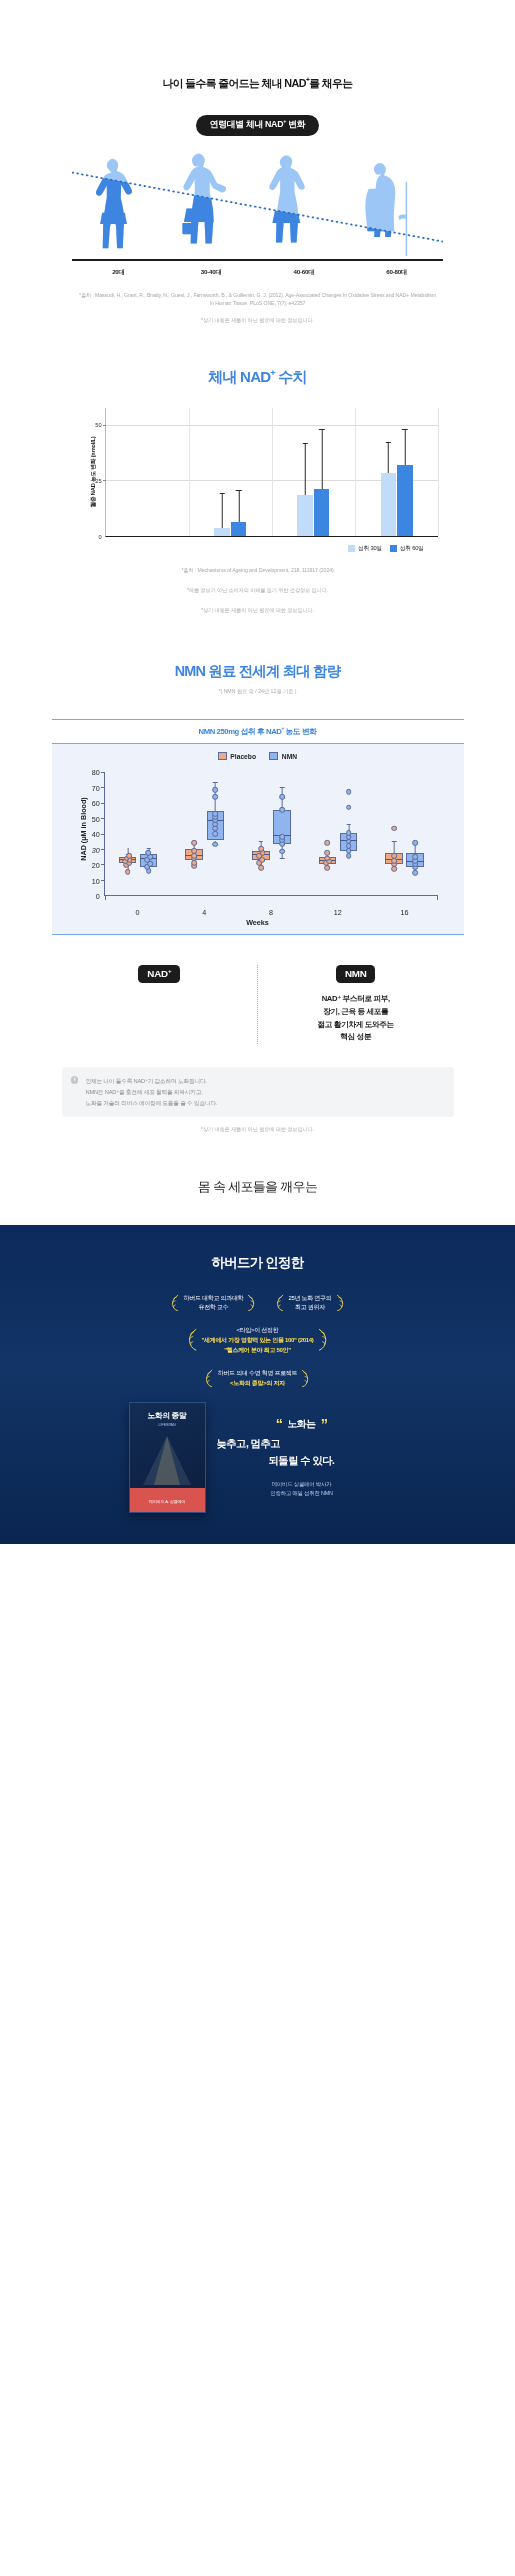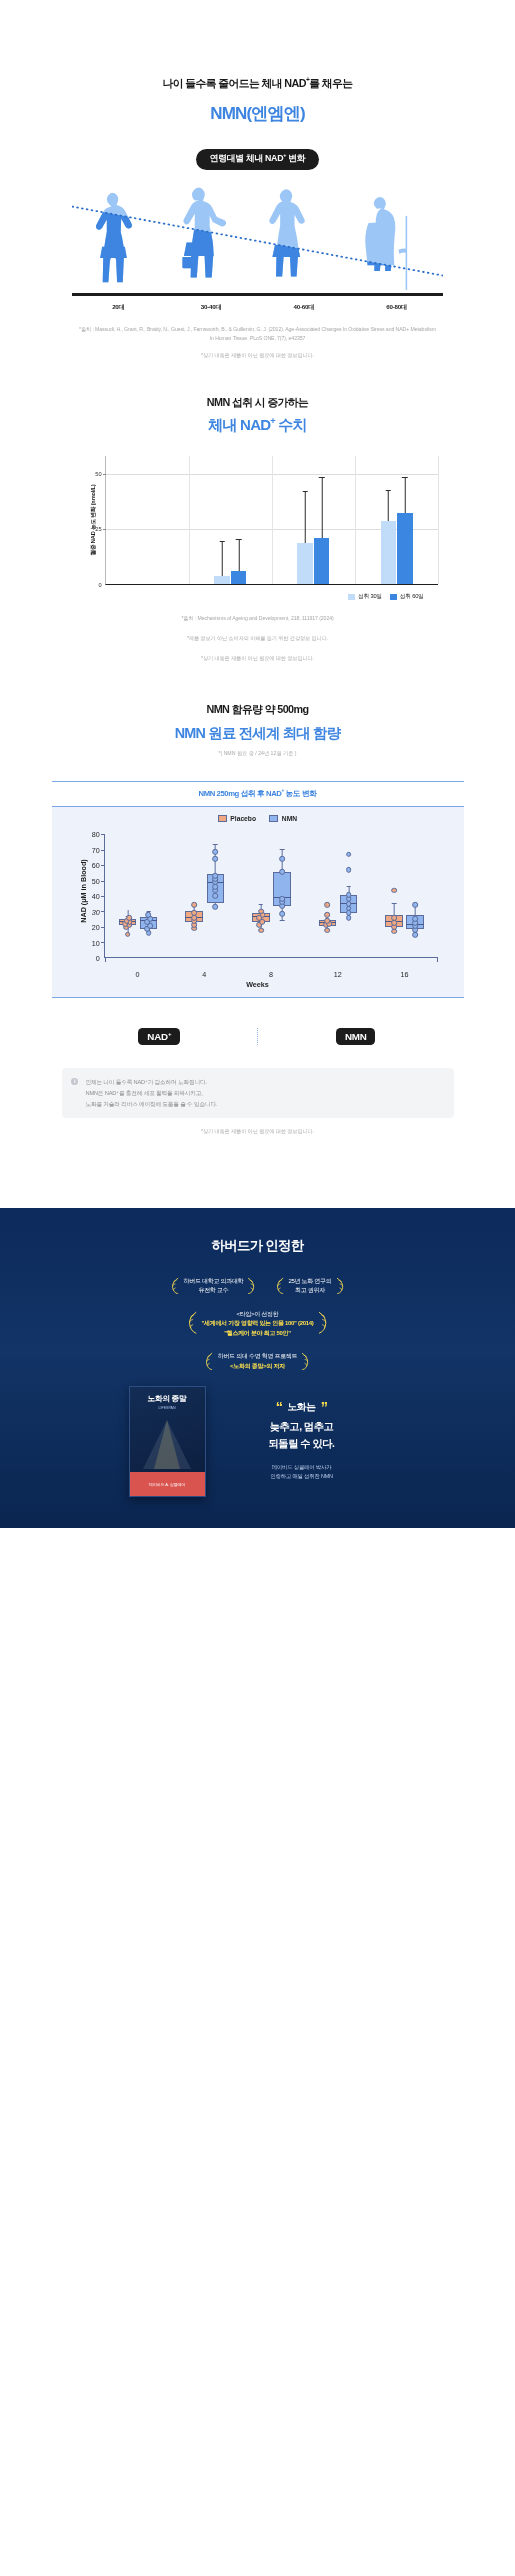--- a/index.html
+++ b/index.html
@@ -307,36 +307,35 @@
     position: absolute; bottom: 8.2px; left: 0; right: 0; text-align: center;
     font-size: 4.1px; color: #fff; letter-spacing: -0.2px;
   }
   .quote-block { width: 170px; }
   .quote-block .qmark { font-size: 14.4px; color: #ffe04d; font-weight: bold; line-height: 0.6; }
   .quote-block .q1 {
     font-size: 9.8px; font-weight: bold; letter-spacing: -0.5px;
     display: flex; align-items: center; gap: 5.2px; justify-content: center;
   }
   .quote-block .q2 {
-    margin-top: 6.2px; font-size: 10.3px; font-weight: bold; letter-spacing: -0.5px; text-align: center;
+    margin-top: 6.2px; font-size: 10.3px; font-weight: bold; letter-spacing: -0.5px; 
   }
   .quote-block .q3 { margin-top: 3.1px; font-size: 10.3px; font-weight: bold; letter-spacing: -0.5px; text-align: center; }
   .quote-block .qfoot {
     margin-top: 11.3px; font-size: 5.4px; color: #b9cbe8; text-align: center; line-height: 1.7;
     letter-spacing: -0.2px;
   }
 </style>
 </head>
 <body>
 
 <div class="section" id="hero">
   <div class="center line1">
     <span>나이 들수록 줄어드는 체내 NAD</span><sup class="plus">+</sup><span>를 채우는</span>
   </div>
-  <div class="center line2">NMN(엔엠엔)</div>
 </div>
 
 <div class="section" id="sil-chart">
   <div class="center">
     <span class="pill"><span>연령대별 체내 NAD</span><sup class="plus">+</sup><span> 변화</span></span>
   </div>
 
   <div class="sil-wrap">
     <svg width="371" height="108" viewBox="0 0 720 210">
       <defs>
@@ -395,21 +394,20 @@
     <div>30-40대</div>
     <div>40-60대</div>
     <div>60-80대</div>
   </div>
 
   <div class="footnote" style="width:361px;margin-left:auto;margin-right:auto;">*출처 : Massudi, H., Grant, R., Braidy, N., Guest, J., Farnsworth, B., &amp; Guillemin, G. J. (2012). Age-Associated Changes In Oxidative Stress and NAD+ Metabolism In Human Tissue. PLoS ONE, 7(7), e42357</div>
   <div class="footnote second">*상기 내용은 제품이 아닌 원료에 대한 정보입니다.</div>
 </div>
 
 <div class="section" id="sec2">
-  <div class="center t1">NMN 섭취 시 증가하는</div>
   <div class="center t2">
     <span>체내 NAD</span><sup class="plus">+</sup><span> 수치</span>
   </div>
 
   <div class="bar-chart">
     <div class="bc-ylabel">
       <span>혈중 NAD 농도 변화 (nmol/L)</span>
     </div>
     <div class="bc-yticks">
       <div style="top:13.8%;">50</div>
@@ -476,21 +474,20 @@
       <span>섭취 60일</span>
     </div>
   </div>
 
   <div class="footnote" style="margin-top:13.4px;">*출처 : Mechanisms of Ageing and Development, 218, 111917 (2024)</div>
   <div class="footnote">*제품 정보가 아닌 소비자의 이해를 돕기 위한 건강정보 입니다.</div>
   <div class="footnote">*상기 내용은 제품이 아닌 원료에 대한 정보입니다.</div>
 </div>
 
 <div class="section" id="sec3">
-  <div class="center t1">NMN 함유량 약 500mg</div>
   <div class="center t2">NMN 원료 전세계 최대 함량</div>
   <div class="center sub">*( NMN 원료 중 / 24년 12월 기준 )</div>
 </div>
 
 <div class="box-panel">
   <div class="bp-title">
     <span>NMN 250mg 섭취 후 NAD</span><sup class="plus">+</sup><span> 농도 변화</span>
   </div>
   <div class="bp-body">
     <div class="bp-legend">
@@ -720,34 +717,41 @@
 </div>
 
 <div class="section" id="sec4">
   <div class="twocol">
     <div class="col">
       <span class="tag"><span>NAD</span><sup class="plus">+</sup></span>
     </div>
     <div class="divider"></div>
     <div class="col">
       <span class="tag">NMN</span>
+      <div class="colbody">
+        <div>NAD⁺ 부스터로 피부,</div>
+        <div>장기, 근육 등 세포를</div>
+        <div>젊고 활기차게 도와주는</div>
+        <div>핵심 성분</div>
+      </div>
     </div>
   </div>
 
   <div class="notebox">
     <span class="info-i">i</span>
     <div>인체는 나이 들수록 NAD⁺가 감소하며 노화됩니다.</div>
     <div>NMN은 NAD⁺를 충전해 세포 활력을 회복시키고,</div>
     <div>노화를 거슬러 리버스 에이징에 도움을 줄 수 있습니다.</div>
   </div>
 
   <div class="footnote">*상기 내용은 제품이 아닌 원료에 대한 정보입니다.</div>
 </div>
 
 <div class="section center" id="sec5">
+  <div class="l1">몸 속 세포들을 깨우는</div>
 </div>
 
 <div class="section" id="sec6">
   <div class="hv-l1">하버드가 인정한</div>
 
   <div class="laurels">
     <div class="laurel-row">
       <div class="laurel">
         <span class="lf">
           <svg width="8.2" height="17.5" viewBox="0 0 16 34">

